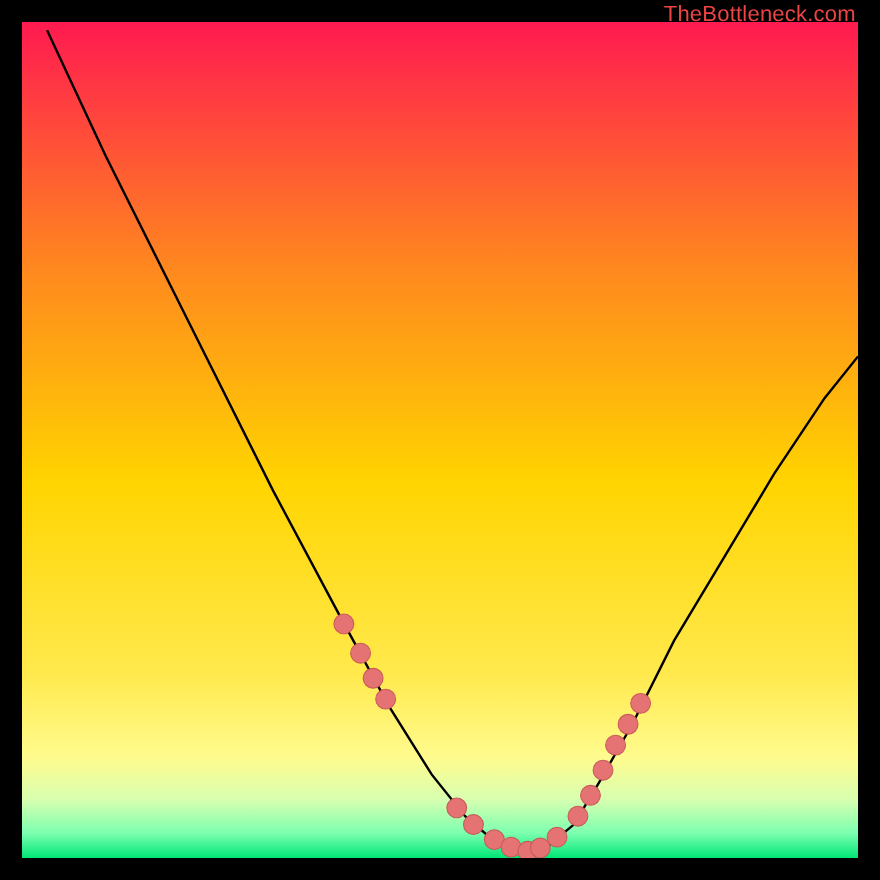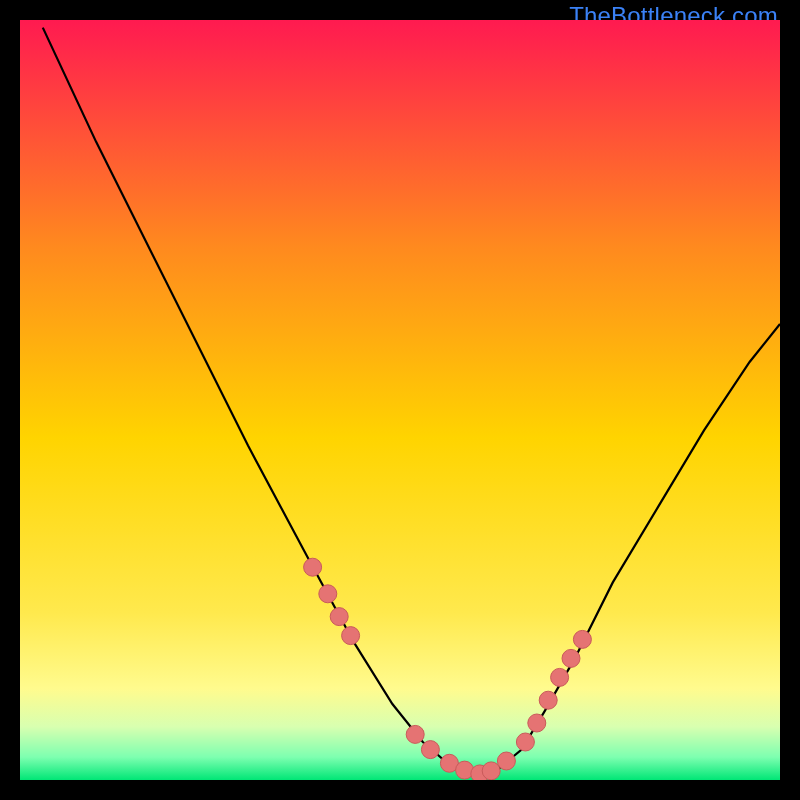--- a/index.html
+++ b/index.html
@@ -1,19 +1,19 @@
 <!DOCTYPE html>
 <html><head>
 <meta charset="utf-8">
 <style>
   * { margin: 0; padding: 0; box-sizing: border-box; }
   html, body { width: 800px; height: 800px; background: #000; overflow: hidden; font-family: Arial, sans-serif; }
   .frame { position: absolute; top: 0; left: 0; width: 800px; height: 800px; background: #000; }
   .plot-area { position: absolute; top: 20px; left: 20px; width: 760px; height: 760px; }
-  .watermark { position: absolute; top: 2px; right: 22px; color: #3b82f6; font-size: 24px; font-weight: 500; letter-spacing: 0.2px; }
+  .watermark { position: absolute; top: 2px; right: 22px; color: #ef4444; font-size: 20px; font-weight: 500; letter-spacing: 0.2px; }
   svg { display: block; }
 </style>
 </head>
 <body>
 
 <div class="frame">
   <div class="watermark">TheBottleneck.com</div>
   <div class="plot-area">
     <svg id="chart-svg" width="760" height="760" viewBox="0 0 760 760">
       <defs>

